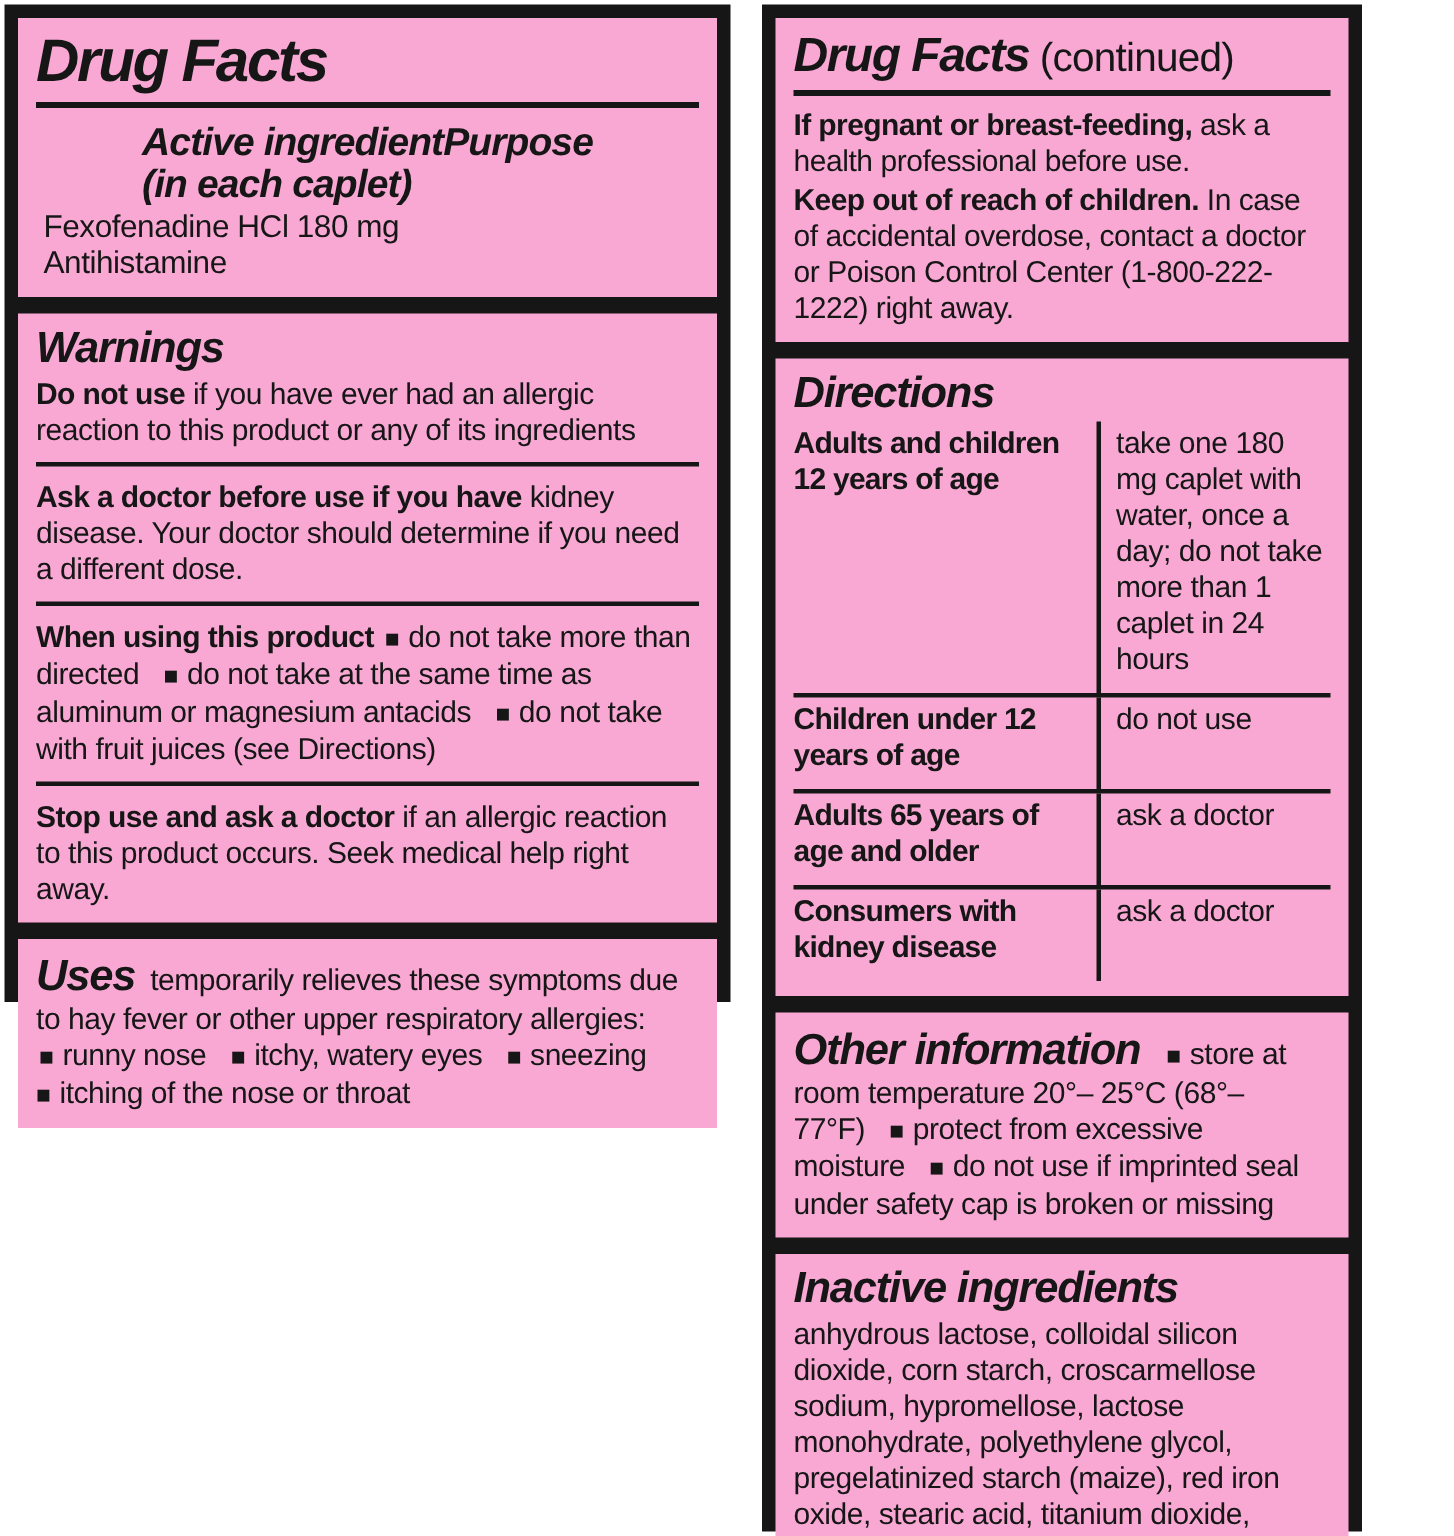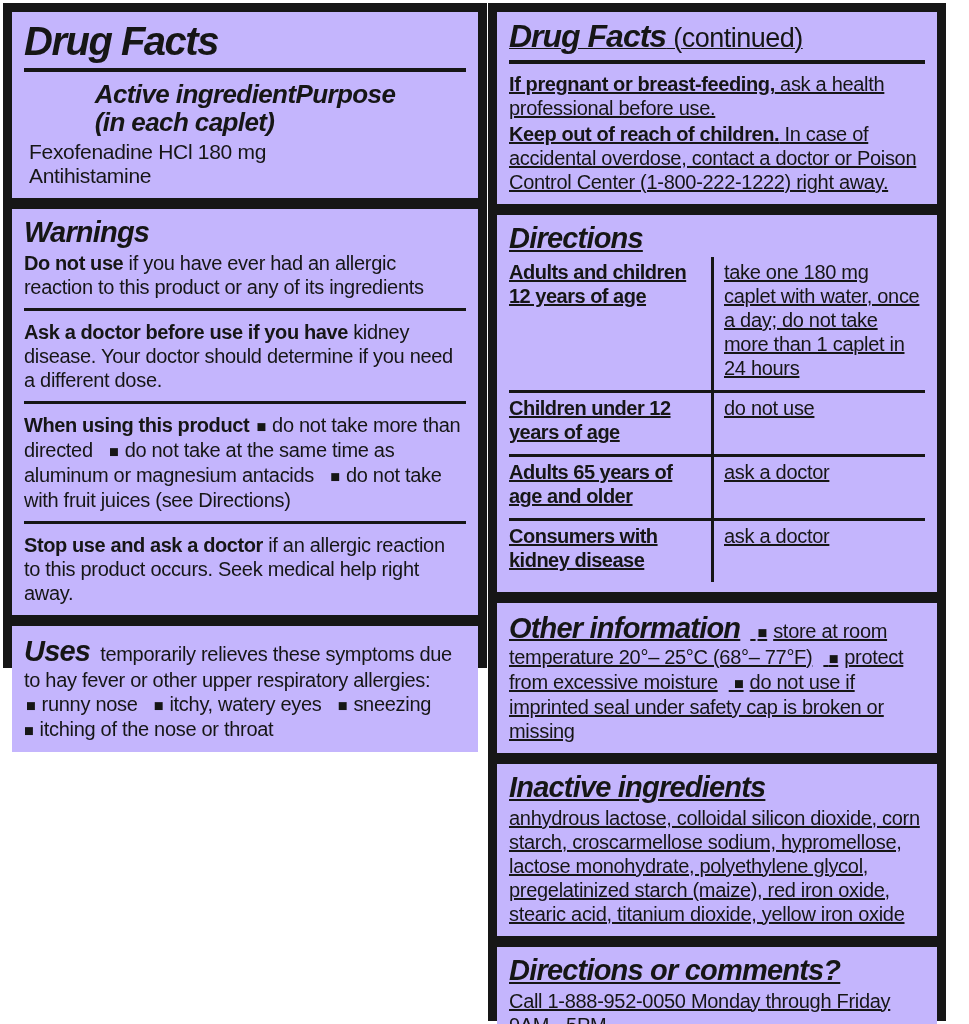--- a/index.html
+++ b/index.html
@@ -13,23 +13,23 @@
     -webkit-font-smoothing: antialiased;
   }
   .col {
     position: absolute; top: 3px;
     background: #161616;
     padding: 9px;
     box-sizing: border-box;
     display: flex; flex-direction: column; gap: 11px;
   }
   .col.left  { left: 3px;  width: 484px; height: 665px; }
-  .col.right { left: 488px; width: 458px; height: 1018px; text-decoration: underline; }
+  .col.right { left: 508px; width: 400px; height: 1018px; }
   .box {
-    background: #c4b5fd;
+    background: #f9a8d4;
     padding: 8px 12px 10px 12px;
     box-sizing: border-box;
   }
   .box.grow { flex: 1 1 auto; }
 
   .h1 {
     font-style: italic; font-weight: bold;
     font-size: 40px; line-height: 1.05;
     letter-spacing: -1.5px;
     margin: 0;

